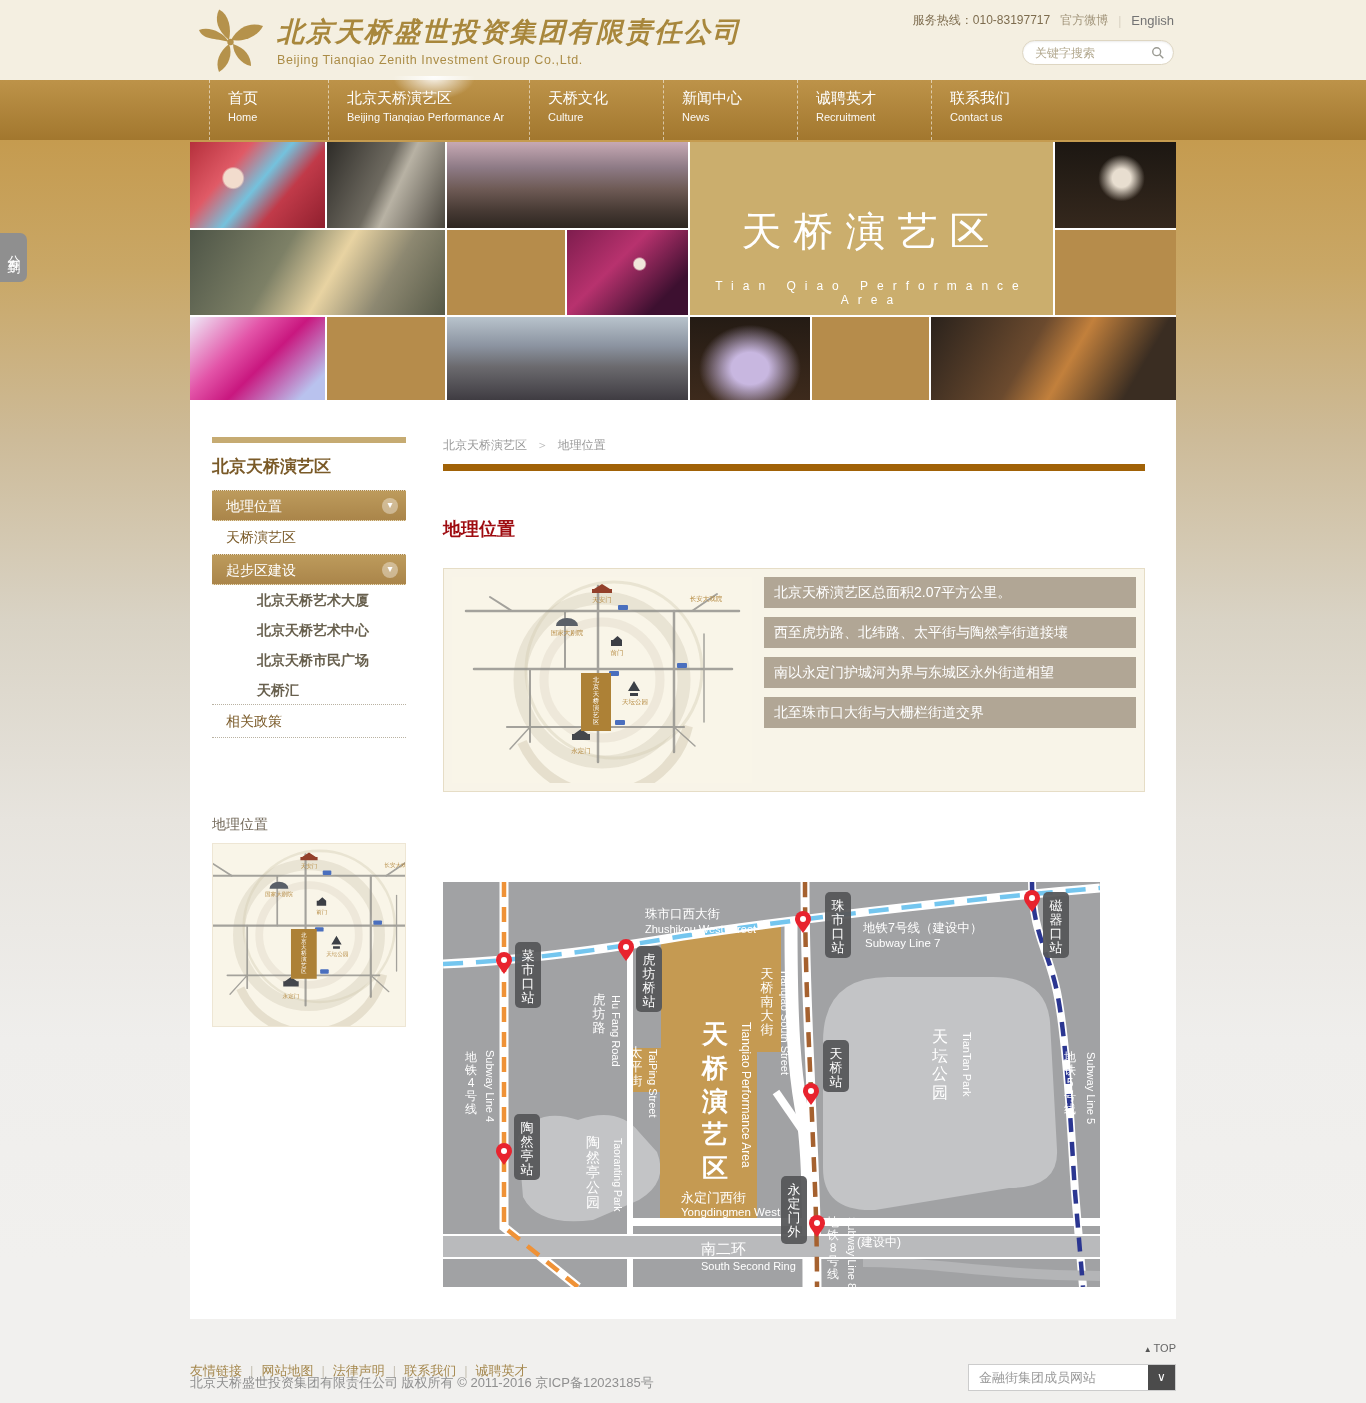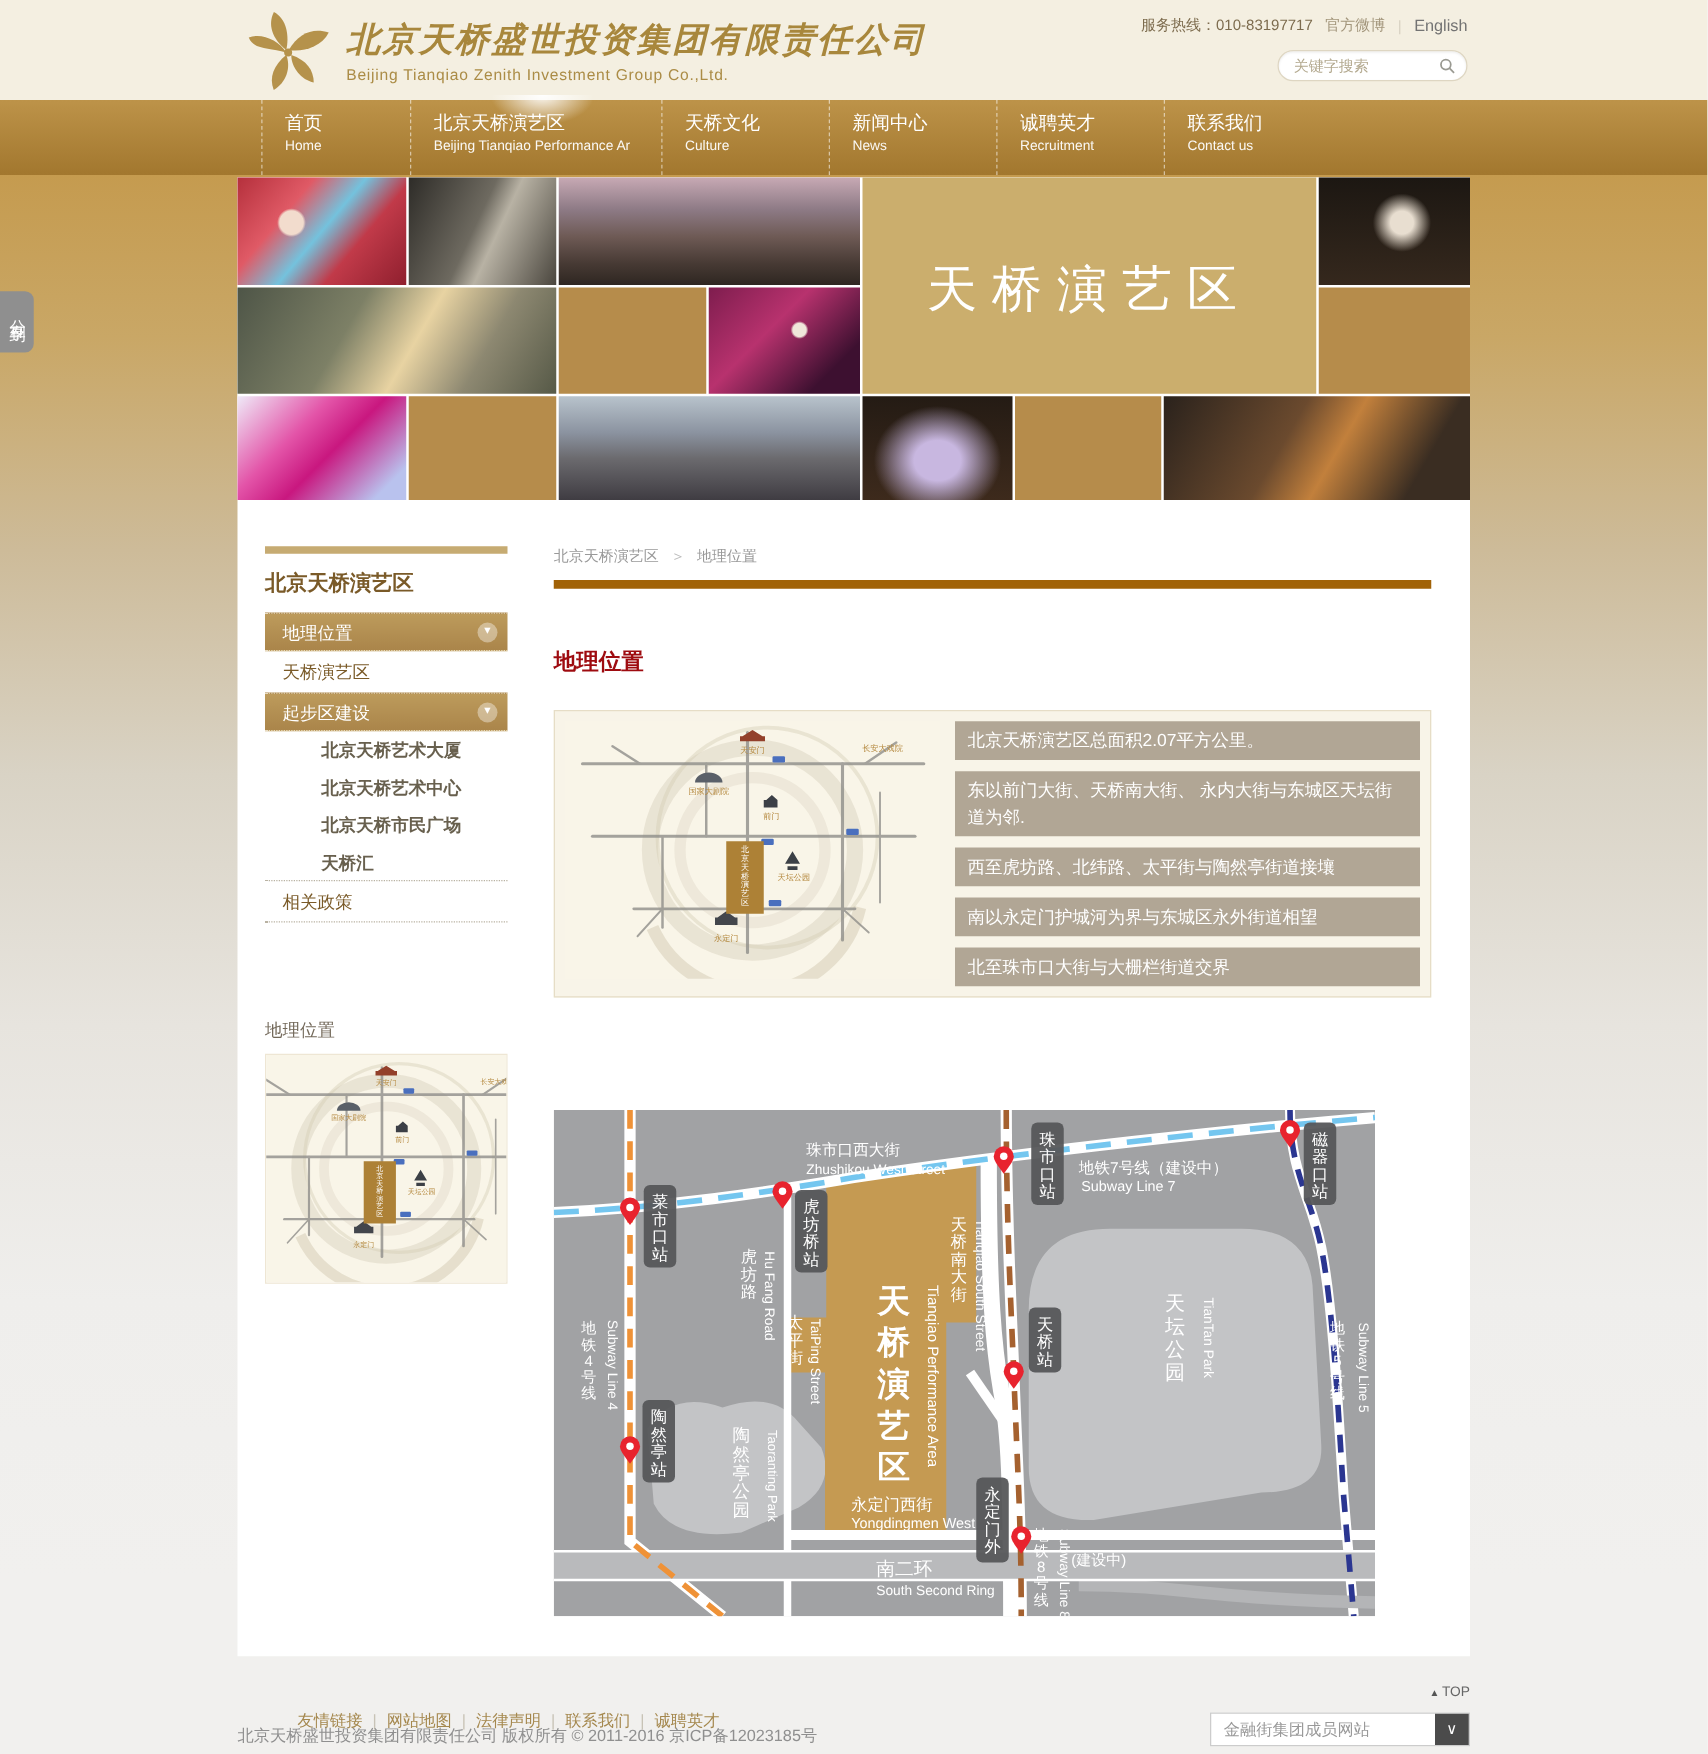--- a/index.html
+++ b/index.html
@@ -88,21 +88,21 @@
   .fact-col { flex:1; margin-left:12px; display:flex; flex-direction:column; gap:9px; }
   .fact-bar { background:#b1a695; color:#fff; font-size:14px; line-height:21px; padding:5px 10px; }
 
   .bigmap-wrap { margin-top:90px; }
   svg.bigmap { width:657px; height:405px; display:block; }
 
   
   .footer { width:986px; margin:0 auto; position:relative; height:93px; }
   .totop { position:absolute; right:0; top:23px; font-size:11px; color:#666; cursor:pointer; }
   .totop .tri { font-size:8px; color:#555; margin-right:2px; }
-  .flinks { position:absolute; left:0; top:43px; font-size:13px; color:#a5884e;margin-left:48px; }
+  .flinks { position:absolute; left:0; top:43px; font-size:13px; color:#a5884e; }
   .flinks span.l { cursor:pointer; }
   .flinks span.bar { color:#c8c3b6; margin:0 8px; }
   .fcopy { position:absolute; left:0; top:55px; font-size:13px; color:#8f8f8f; }
   .fdrop { position:absolute; right:0; top:45px; width:208px; height:27px; background:#fff; border:1px solid #ccc; display:flex; cursor:pointer; }
   .fdrop .txt { flex:1; font-size:13px; color:#999; line-height:25px; padding-left:10px; }
   .fdrop .btn { width:27px; height:25px; background:#4b4b4b; color:#fff; text-align:center; line-height:24px; font-size:12px; }
 
   
   svg text { font-family:"Liberation Sans",sans-serif; }
   .mw { fill:#fff; }
@@ -227,20 +227,21 @@
 
 <div class="page-bg">
 <div class="card">
 
   <div class="banner">
     <div class="tile t-opera" style="grid-column:1;grid-row:1"></div>
     <div class="tile t-singer" style="grid-column:2;grid-row:1"></div>
     <div class="tile t-street1" style="grid-column:3/5;grid-row:1"></div>
     <div class="tile t-title">
       <div class="cn">天桥演艺区</div>
+      <div class="en">Tian Qiao Performance Area</div>
     </div>
     <div class="tile t-ballet" style="grid-column:8;grid-row:1"></div>
     <div class="tile t-court" style="grid-column:1/3;grid-row:2"></div>
     <div class="tile t-gold" style="grid-column:3;grid-row:2"></div>
     <div class="tile t-bar" style="grid-column:4;grid-row:2"></div>
     <div class="tile t-gold" style="grid-column:8;grid-row:2"></div>
     <div class="tile t-pink" style="grid-column:1;grid-row:3"></div>
     <div class="tile t-gold" style="grid-column:2;grid-row:3"></div>
     <div class="tile t-street2" style="grid-column:3/5;grid-row:3"></div>
     <div class="tile t-dancers" style="grid-column:5;grid-row:3"></div>
@@ -282,21 +283,20 @@
       </div>
 
       <div class="heading">地理位置</div>
 
       <div class="facts">
         <svg class="artmap" viewBox="0 0 300 212" preserveAspectRatio="xMidYMid slice">
           <use href="#artmap-sym"></use>
         </svg>
         <div class="fact-col">
           <div class="fact-bar">北京天桥演艺区总面积2.07平方公里。</div>
-          <div class="fact-bar">东以前门大街、天桥南大街、 永内大街与东城区天坛街道为邻.</div>
           <div class="fact-bar">西至虎坊路、北纬路、太平街与陶然亭街道接壤</div>
           <div class="fact-bar">南以永定门护城河为界与东城区永外街道相望</div>
           <div class="fact-bar">北至珠市口大街与大栅栏街道交界</div>
         </div>
       </div>
 
       <div class="bigmap-wrap">
       <svg class="bigmap" viewBox="0 0 657 405">
         <rect width="657" height="405" fill="#a1a2a4"></rect>
 

